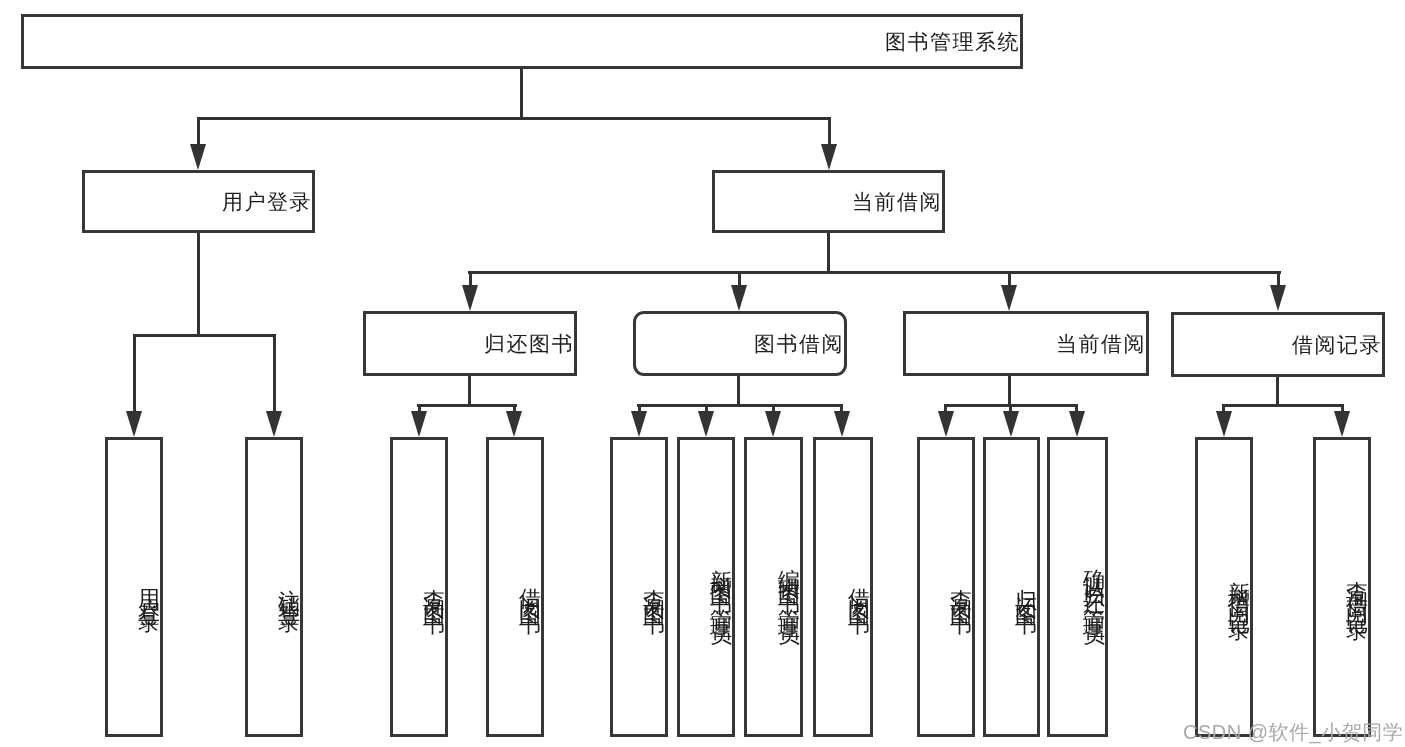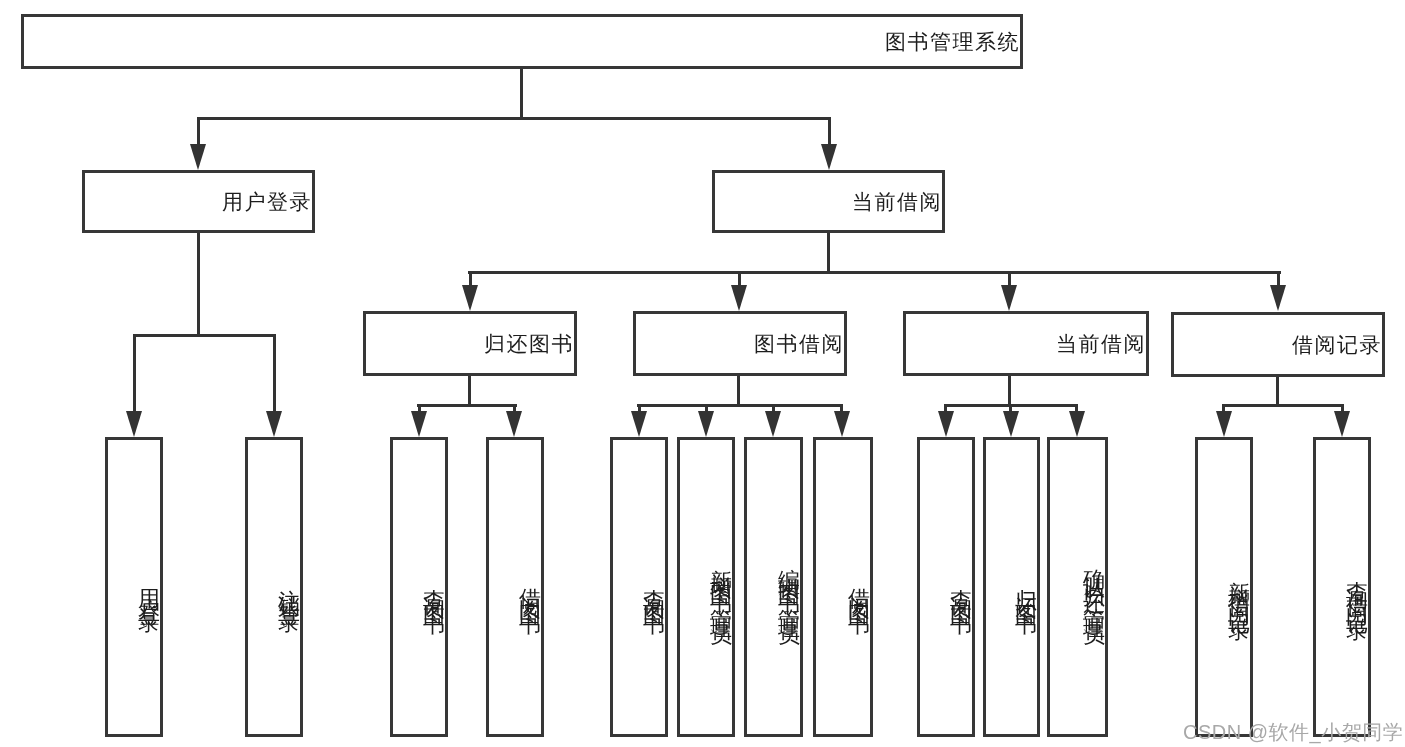--- a/index.html
+++ b/index.html
@@ -66,21 +66,21 @@
   <div class="line" style="left:738px;top:273px;width:3px;height:14px;"></div>
   <div class="arrow" style="left:731px;top:285px;"></div>
   <div class="line" style="left:1008px;top:273px;width:3px;height:14px;"></div>
   <div class="arrow" style="left:1001px;top:285px;"></div>
   <div class="line" style="left:1277px;top:273px;width:3px;height:14px;"></div>
   <div class="arrow" style="left:1270px;top:285px;"></div>
 
   <div class="node h" style="left:363px;top:311px;width:214px;height:65px;">
     <span class="lbl">归还图书</span>
   </div>
-  <div class="node h" style="left:633px;top:311px;width:214px;height:65px;">
+  <div class="node h" style="left:633px;top:311px;width:214px;height:65px;border-radius:11px;">
     <span class="lbl">图书借阅</span>
   </div>
   <div class="node h" style="left:903px;top:311px;width:246px;height:65px;">
     <span class="lbl">当前借阅</span>
   </div>
   <div class="node h" style="left:1171px;top:312px;width:214px;height:65px;">
     <span class="lbl">借阅记录</span>
   </div>
 
   <div class="line" style="left:468px;top:376px;width:3px;height:30px;"></div>

